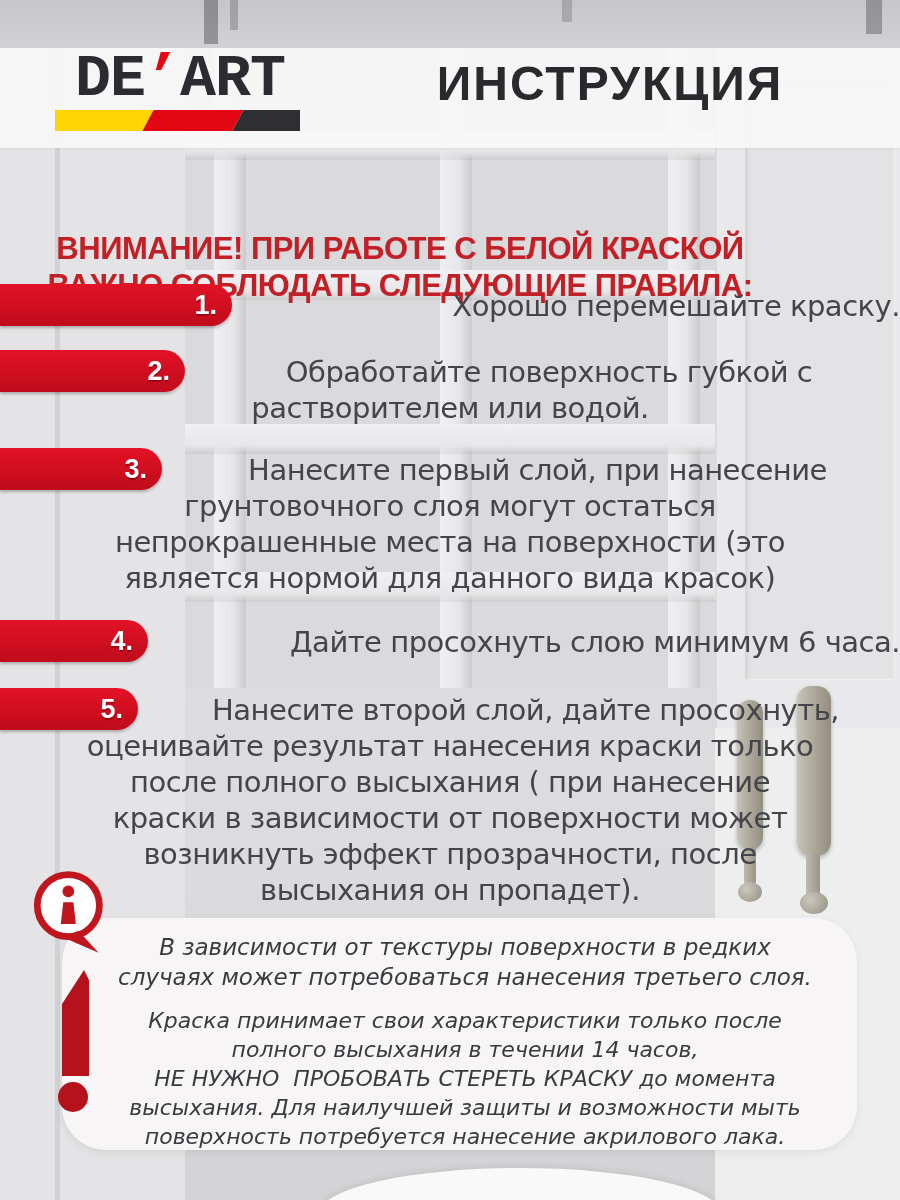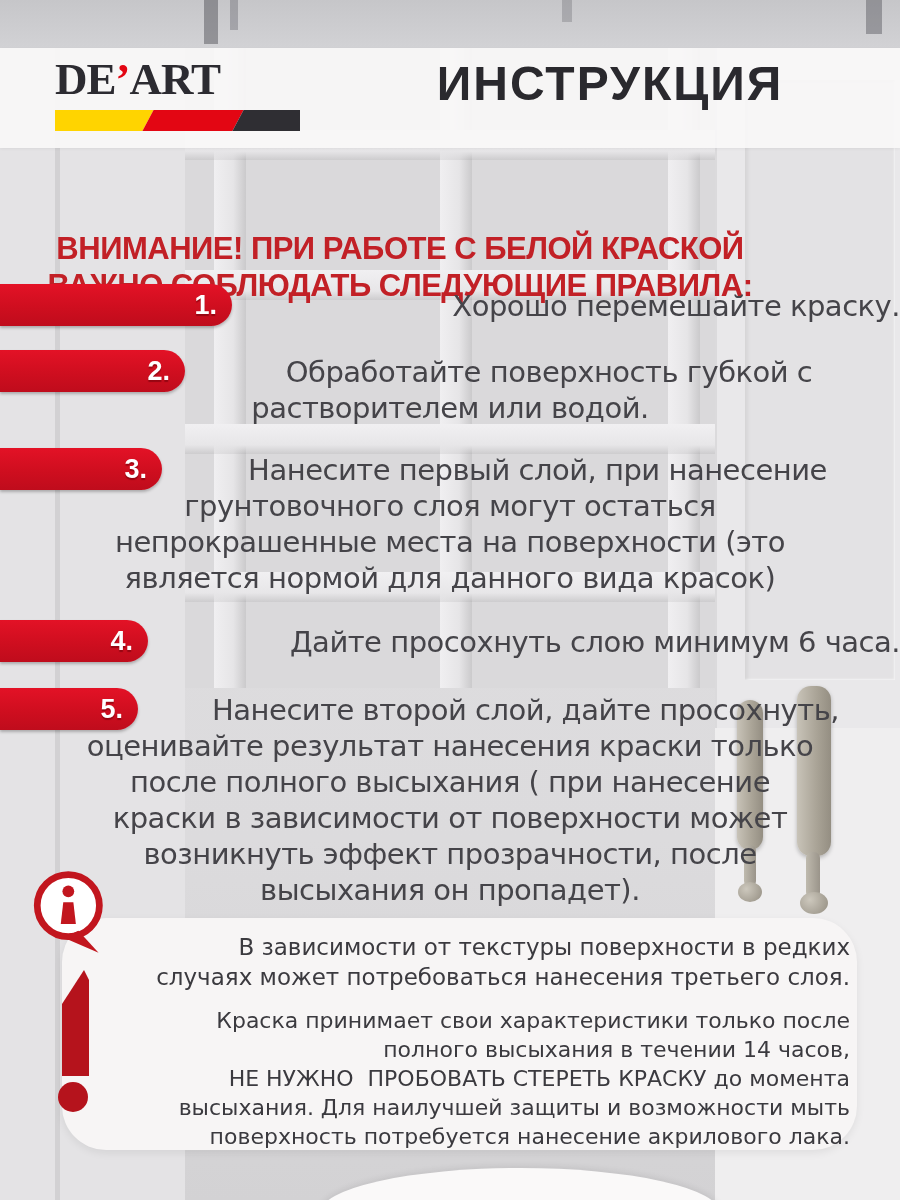--- a/index.html
+++ b/index.html
@@ -30,21 +30,21 @@
   .stem{background:linear-gradient(90deg,#bfbaae,#9a948a);border-radius:6px;}
   .st1{left:744px;top:845px;width:12px;height:42px;}
   .st2{left:806px;top:852px;width:14px;height:46px;}
   .cap{border-radius:50%;background:radial-gradient(circle at 35% 35%,#cdc8bd,#938d81);}
   .c1{left:738px;top:882px;width:24px;height:20px;}
   .c2{left:800px;top:892px;width:28px;height:22px;}
   .tub{left:320px;top:1168px;width:400px;height:90px;border-radius:50%;background:#faf9f9;box-shadow:0 -2px 6px rgba(0,0,0,.08);}
   .header-band{left:0;top:48px;width:900px;height:100px;background:rgba(248,247,247,.92);box-shadow:0 1px 3px rgba(0,0,0,.05);}
   
   .logo{position:absolute;left:55px;top:50px;width:250px;}
-  .logo-text{font-family:Liberation Serif, serif;font-weight:bold;font-size:45px;line-height:58px;color:#2c2b31;letter-spacing:-1px;white-space:nowrap;}
+  .logo-text{font-family:Liberation Mono, monospace;font-weight:bold;font-size:60px;line-height:58px;color:#2c2b31;letter-spacing:-1px;white-space:nowrap;text-align:center;}
   .logo-text .apos{color:#e30613;}
   .logo-stripe{position:relative;overflow:hidden;width:245px;height:21px;margin-top:2px;}
   .logo-stripe-inner{display:flex;height:100%;transform:skewX(-28deg);margin:0 -18px;}
   .seg{height:100%;}
   .seg-yellow{width:42%;} .seg-red{width:34%;} .seg-dark{width:30%;}
   
   .page-title{position:absolute;left:330px;top:56px;width:560px;text-align:center;
     font-family:"Liberation Sans","DejaVu Sans",sans-serif;font-weight:bold;font-size:48px;color:#2a292e;letter-spacing:2px;}
   .warning-heading{position:absolute;left:0;top:186px;width:800px;text-align:center;white-space:pre-line;
     font-family:"Liberation Sans","DejaVu Sans",sans-serif;font-weight:bold;font-size:31px;line-height:37px;color:#c22026;letter-spacing:-0.5px;margin-top:44px;}
@@ -58,21 +58,21 @@
     background:linear-gradient(180deg,#e31226 0%,#cf0e1f 55%,#bf0c1c 100%);
     box-shadow:0 2px 3px rgba(0,0,0,.25);
     display:flex;align-items:center;justify-content:flex-end;padding-right:15px;box-sizing:border-box;}
   .step-number{color:#ffffff;font-family:"Liberation Sans","DejaVu Sans",sans-serif;font-weight:bold;font-size:27px;text-shadow:0 2px 1px rgba(110,0,10,.55);}
   .step p{margin:0;white-space:pre-line;text-align:center;
     font-size:29px;line-height:36px;color:#454449;letter-spacing:-0.5px;}
   .step.single p{text-align:right;}
   
   .notes-card{position:absolute;left:62px;top:918px;width:795px;height:232px;border-radius:44px;
     background:#f7f5f5;box-shadow:0 3px 8px rgba(0,0,0,.07);}
-  .note{position:absolute;left:80px;width:770px;text-align:right;white-space:pre-line;color:#3b3a3f;}
+  .note{position:absolute;left:80px;width:770px;text-align:center;white-space:pre-line;color:#3b3a3f;font-style:italic;}
   .info-note{top:932px;font-size:23px;line-height:30px;}
   .warn-note{top:1006px;font-size:22px;line-height:29px;}
   .bubble-icon{position:absolute;left:28px;top:868px;width:84px;height:92px;}
   .excl-icon{position:absolute;left:56px;top:962px;width:36px;height:152px;}
 </style>
 </head>
 <body>
 
 <div class="page">
 

